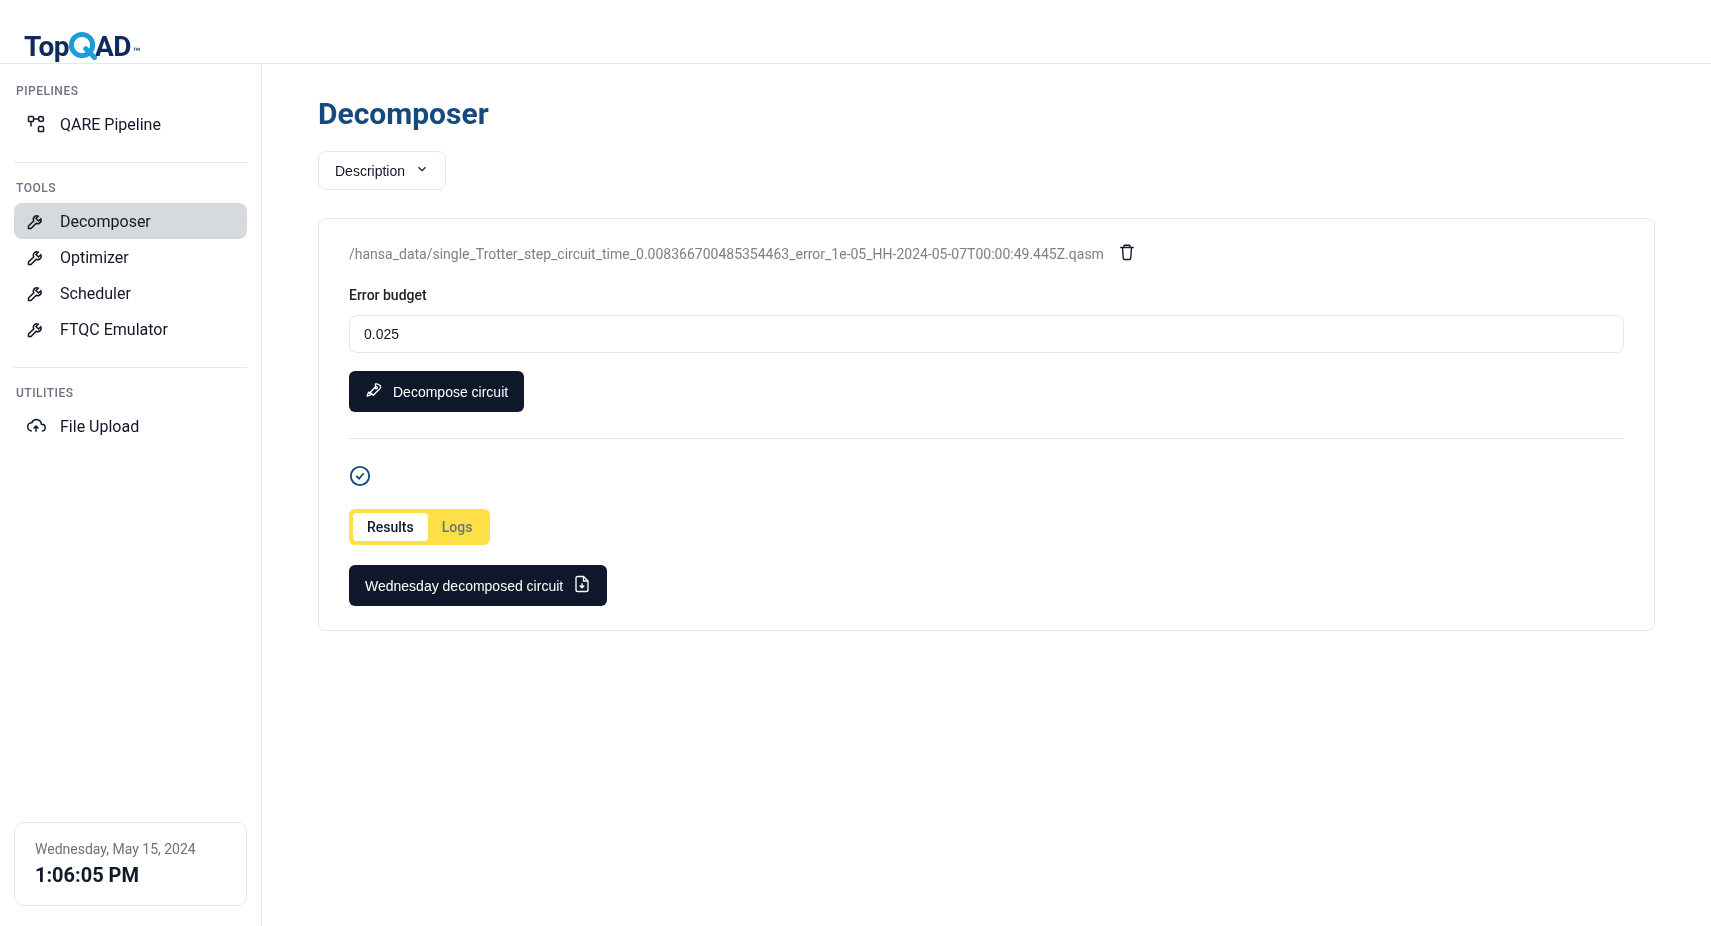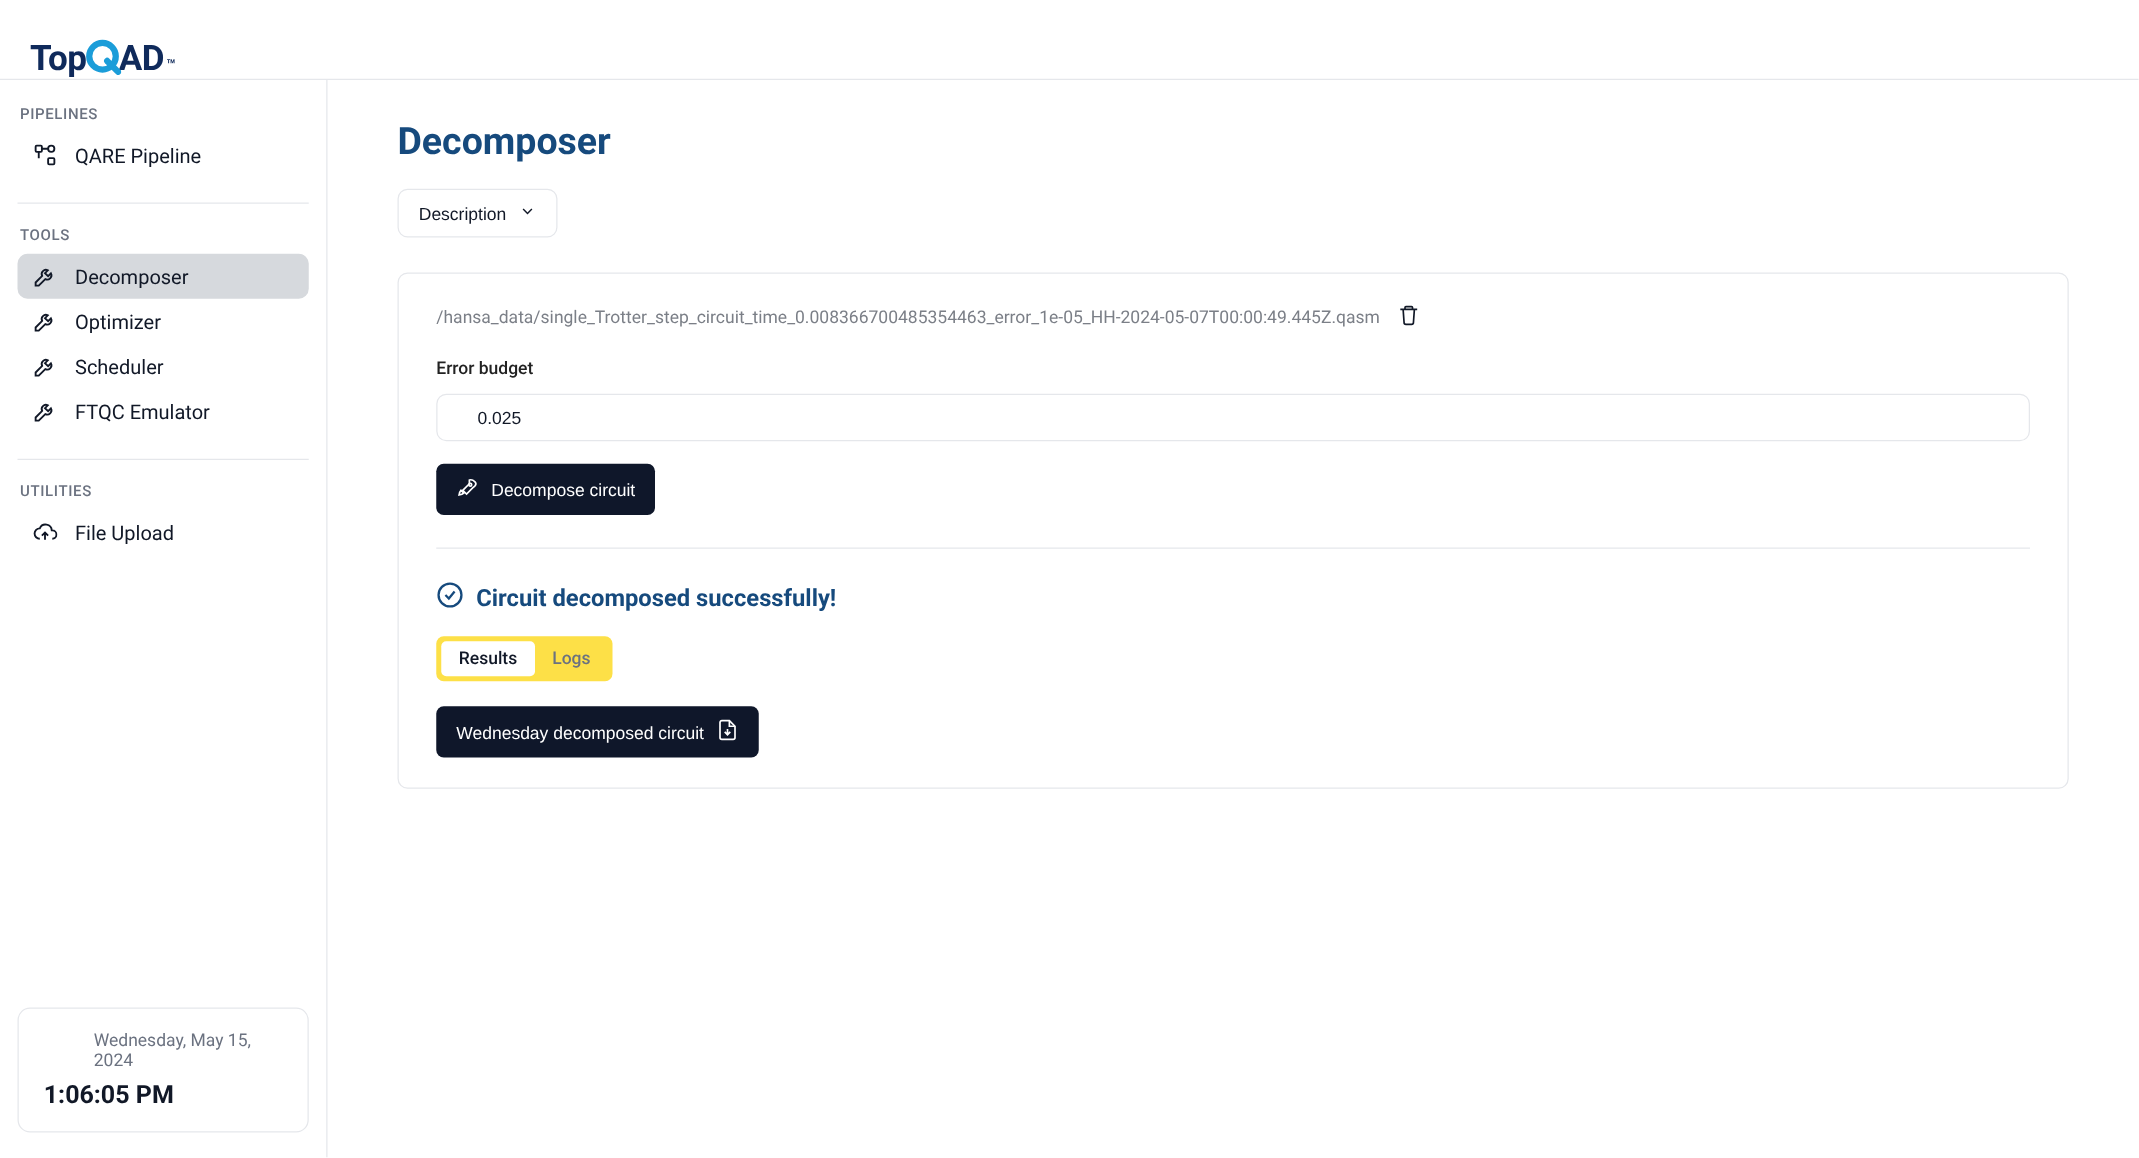--- a/index.html
+++ b/index.html
@@ -82,21 +82,21 @@
   }
   .sidebar-icon { width: 20px; height: 20px; flex-shrink: 0; }
   .sidebar-icon svg { width: 20px; height: 20px; stroke: #111827; fill: none; stroke-width: 1.8; }
 
   .clock-card {
     margin-top: auto;
     border: 1px solid #e5e7eb;
     border-radius: 10px;
     padding: 18px 20px;
   }
-  .clock-date { font-size: 14px; color: #6b7280; margin-bottom: 6px; margin-left: 40px; }
+  .clock-date { font-size: 14px; color: #6b7280; margin-bottom: 6px; }
   .clock-time { font-size: 20px; font-weight: 700; color: #111827; }
 
   
   .main {
     flex: 1;
     padding: 32px 56px;
     overflow: auto;
   }
   .page-title {
     font-size: 30px;
@@ -140,21 +140,21 @@
     font-size: 14px;
     color: #7b7f87;
   }
   .trash-btn { cursor: pointer; }
   .trash-btn svg { width: 18px; height: 18px; stroke: #111827; fill: none; stroke-width: 1.8; }
 
   .text-input {
     width: 100%;
     border: 1px solid #e5e7eb;
     border-radius: 8px;
-    padding: 10px 32px;
+    padding: 10px 14px;
     font-size: 14px;
     color: #111827;
     margin-bottom: 18px;
   }
 
   .primary-btn {
     display: inline-flex;
     align-items: center;
     gap: 10px;
     background: #0f172a;
@@ -343,21 +343,20 @@
 
       <hr class="divider">
 
       <div class="success-row">
         <span>
           <svg viewBox="0 0 24 24">
               <circle cx="12" cy="12" r="10"></circle>
               <polyline points="8 12 11 15 16 9"></polyline>
             </svg>
         </span>
-        <span class="success-text">Circuit decomposed successfully!</span>
       </div>
 
       <div class="tabs">
         <div class="tab active">Results</div>
         <div class="tab">Logs</div>
       </div>
 
       <div>
         <button class="primary-btn">
           <span>Wednesday decomposed circuit</span>

